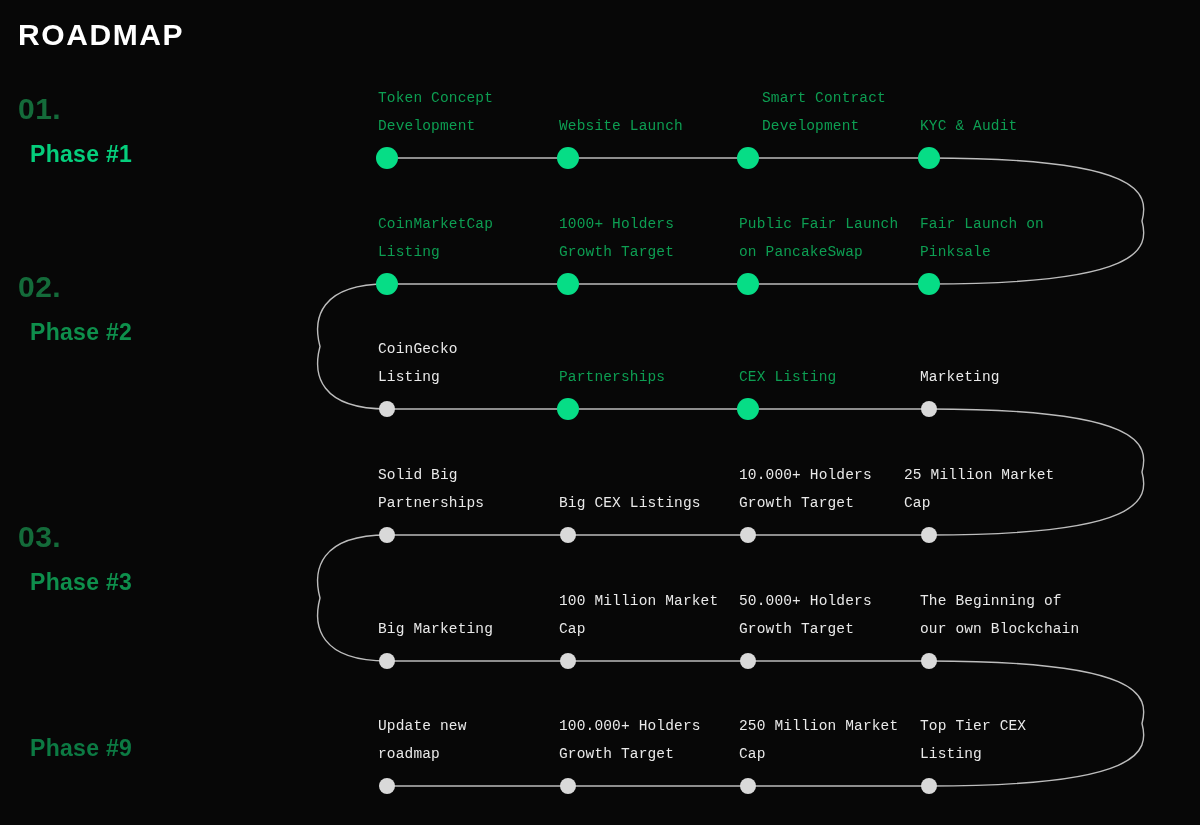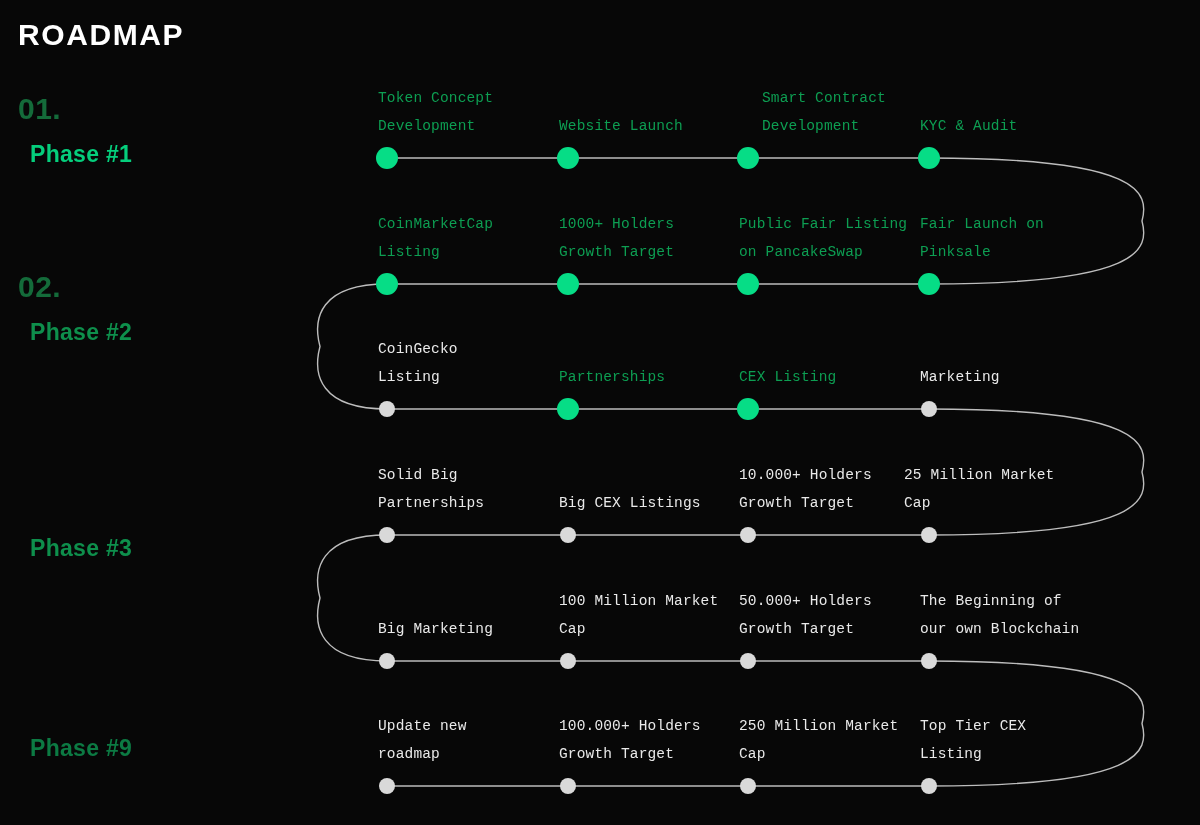--- a/index.html
+++ b/index.html
@@ -111,20 +111,21 @@
   <div id="phase-labels">
       <div class="phase-block" style="top: 92px;">
         <div class="phase-number" style="color: rgb(20, 107, 58);">01.</div>
         <div class="phase-name" style="color: rgb(5, 206, 124);">Phase #1</div>
       </div>
       <div class="phase-block" style="top: 270px;">
         <div class="phase-number" style="color: rgb(20, 107, 58);">02.</div>
         <div class="phase-name" style="color: rgb(14, 143, 76);">Phase #2</div>
       </div>
       <div class="phase-block" style="top: 520px;">
+        <div class="phase-number" style="color: rgb(20, 107, 58);">03.</div>
         <div class="phase-name" style="color: rgb(14, 143, 76);">Phase #3</div>
       </div>
       <div class="phase-block" style="top: 720px;">
         <div class="phase-name" style="color: rgb(12, 122, 67);">Phase #9</div>
       </div>
     </div>
 
   <svg id="timeline-svg" viewBox="0 0 1200 825" preserveAspectRatio="none" aria-hidden="true">
     <g id="timeline-paths">
         <path d="M 387 158 L 929 158"></path>
@@ -152,21 +153,21 @@
 Development</div>
       <div class="node-dot active" style="left: 929px; top: 158px;"></div>
       <div class="node-label active" style="left: 920px; top: 140px;">KYC &amp; Audit</div>
       <div class="node-dot active" style="left: 387px; top: 284px;"></div>
       <div class="node-label active" style="left: 378px; top: 266px;">CoinMarketCap
 Listing</div>
       <div class="node-dot active" style="left: 568px; top: 284px;"></div>
       <div class="node-label active" style="left: 559px; top: 266px;">1000+ Holders
 Growth Target</div>
       <div class="node-dot active" style="left: 748px; top: 284px;"></div>
-      <div class="node-label active" style="left: 739px; top: 266px;">Public Fair Listing
+      <div class="node-label active" style="left: 739px; top: 266px;">Public Fair Launch
 on PancakeSwap</div>
       <div class="node-dot active" style="left: 929px; top: 284px;"></div>
       <div class="node-label active" style="left: 920px; top: 266px;">Fair Launch on
 Pinksale</div>
       <div class="node-dot inactive" style="left: 387px; top: 409px;"></div>
       <div class="node-label inactive" style="left: 378px; top: 391px;">CoinGecko
 Listing</div>
       <div class="node-dot active" style="left: 568px; top: 409px;"></div>
       <div class="node-label active" style="left: 559px; top: 391px;">Partnerships</div>
       <div class="node-dot active" style="left: 748px; top: 409px;"></div>

